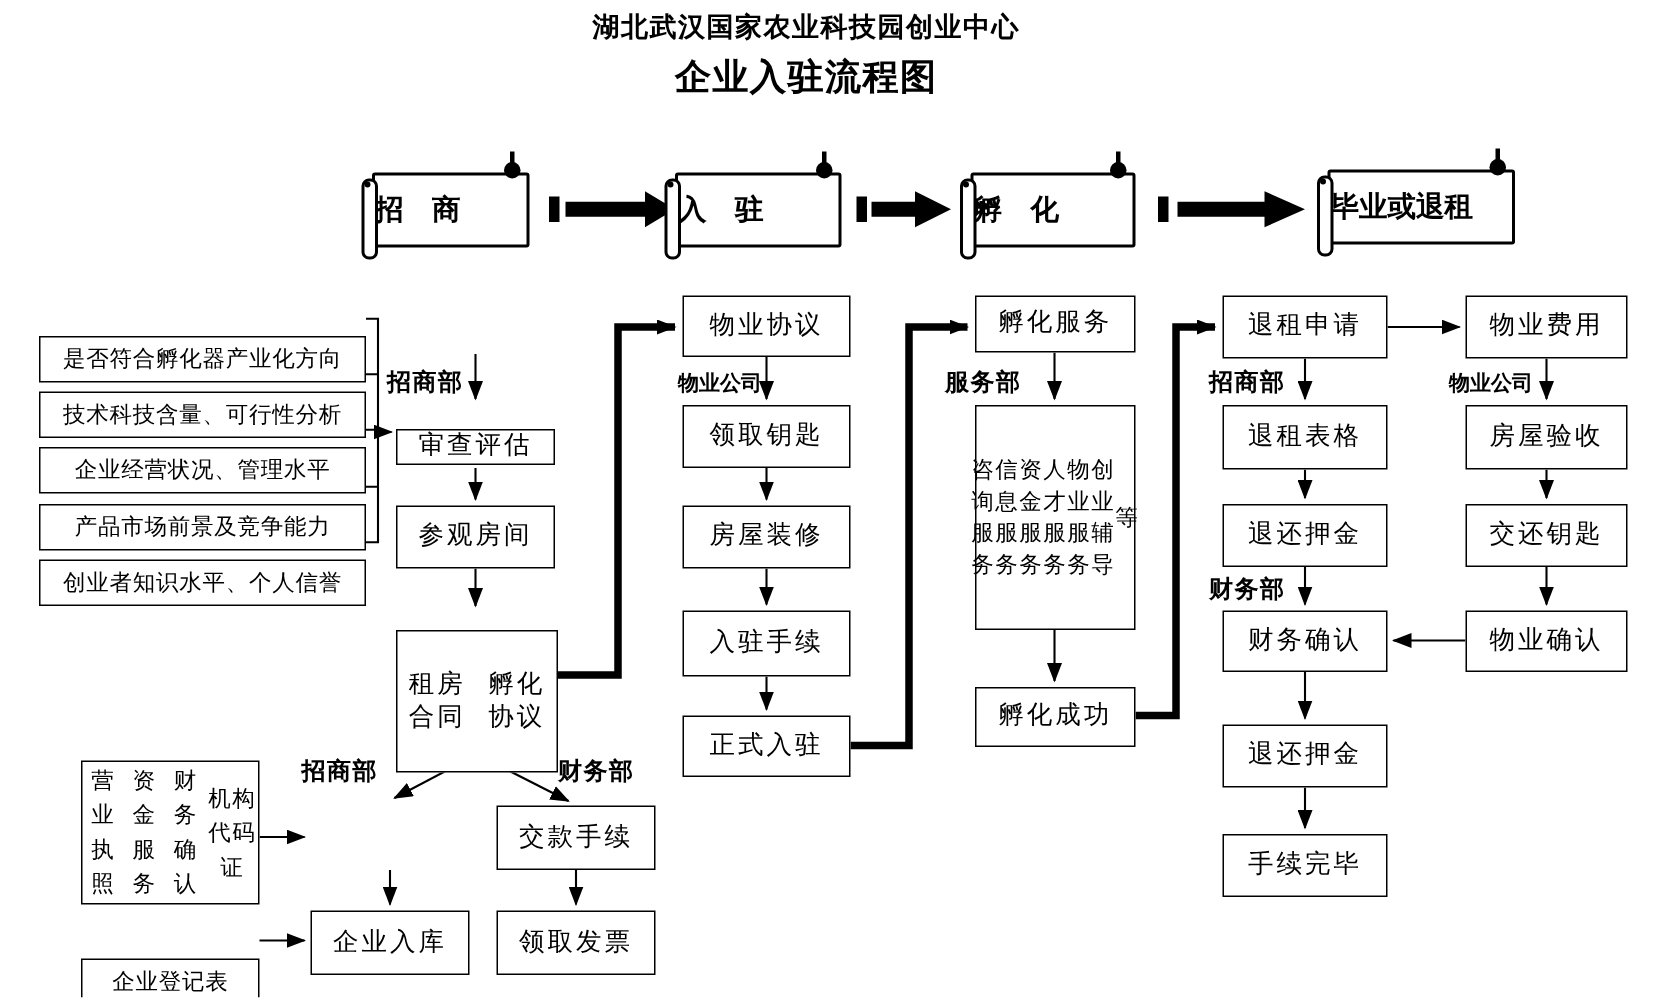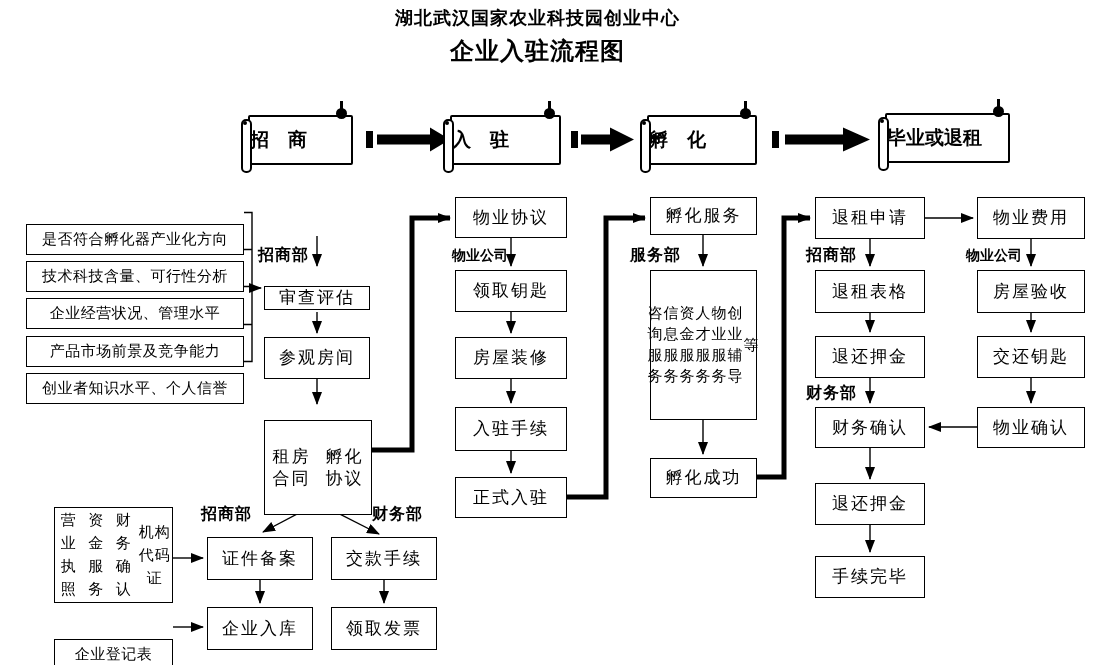--- a/index.html
+++ b/index.html
@@ -151,21 +151,20 @@
 
   <div class="bx col lh23" style="left:54px;top:507px;width:119px;height:96px">
     <span>营业执照</span>
     <span>资金服务</span>
     <span>财务确认</span>
     <span>机构代码证</span>
   </div>
   <div class="bx small" style="left:54px;top:612px;width:119px;height:31px">企业登记表</div>
   <div class="lbl" style="left:201px;top:504px">招商部</div>
   <div class="lbl" style="left:372px;top:504px">财务部</div>
-  <div class="bx" style="left:207px;top:537px;width:106px;height:43px">证件备案</div>
   <div class="bx" style="left:207px;top:607px;width:106px;height:43px">企业入库</div>
   <div class="bx" style="left:331px;top:537px;width:106px;height:43px">交款手续</div>
   <div class="bx" style="left:331px;top:607px;width:106px;height:43px">领取发票</div>
 
   <div class="bx" style="left:455px;top:197px;width:112px;height:41px">物业协议</div>
   <div class="lbl cond" style="left:452px;top:247px">物业公司</div>
   <div class="bx" style="left:455px;top:270px;width:112px;height:42px">领取钥匙</div>
   <div class="bx" style="left:455px;top:337px;width:112px;height:42px">房屋装修</div>
   <div class="bx" style="left:455px;top:407px;width:112px;height:44px">入驻手续</div>
   <div class="bx" style="left:455px;top:477px;width:112px;height:41px">正式入驻</div>

